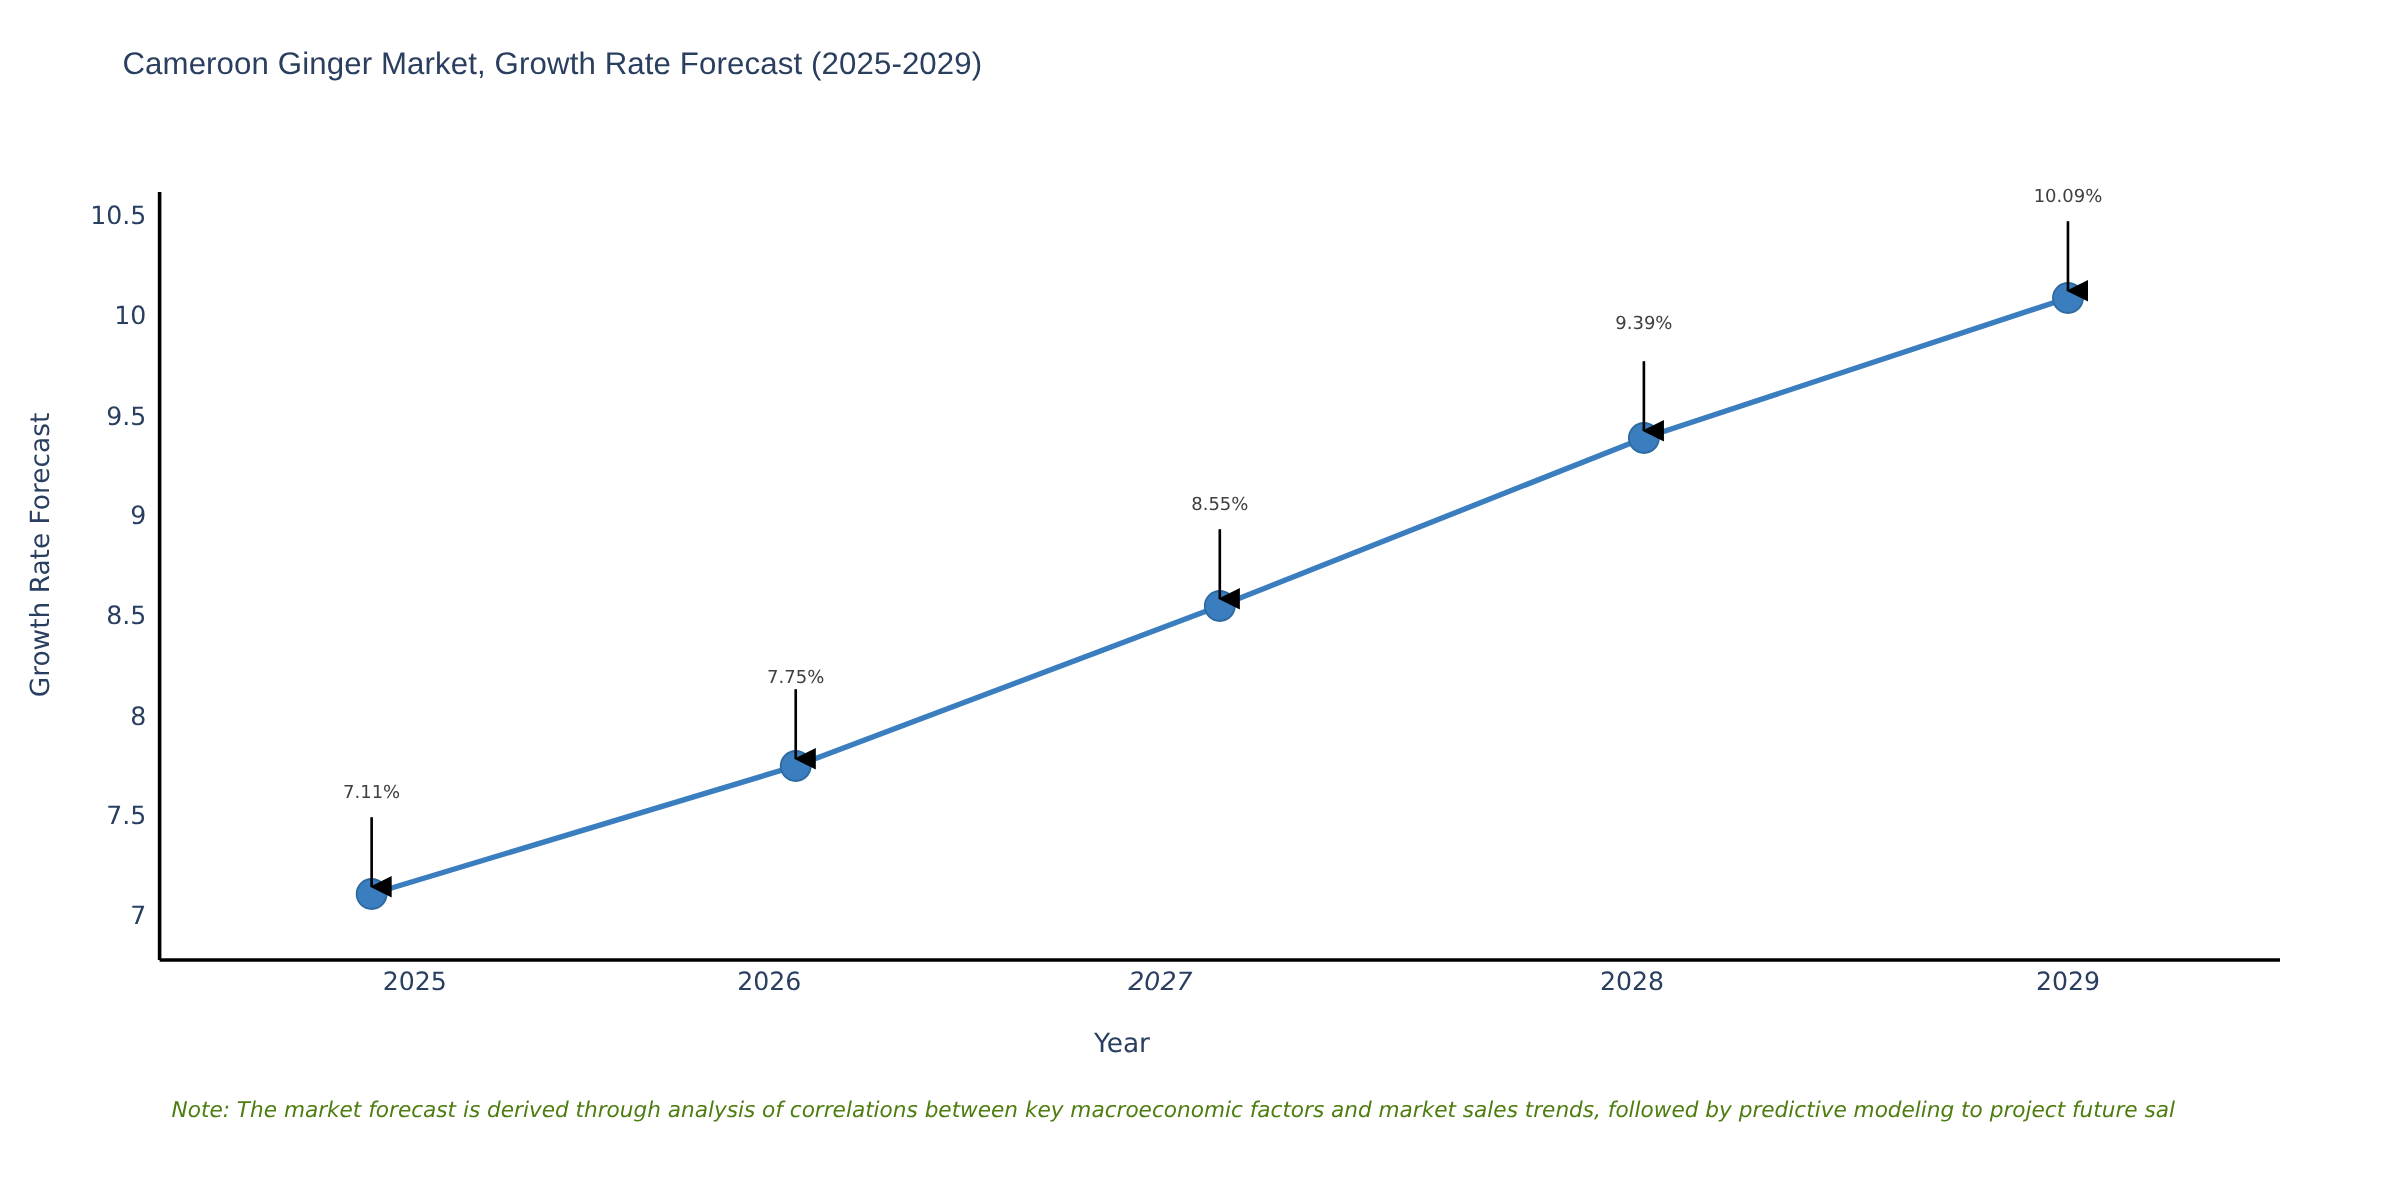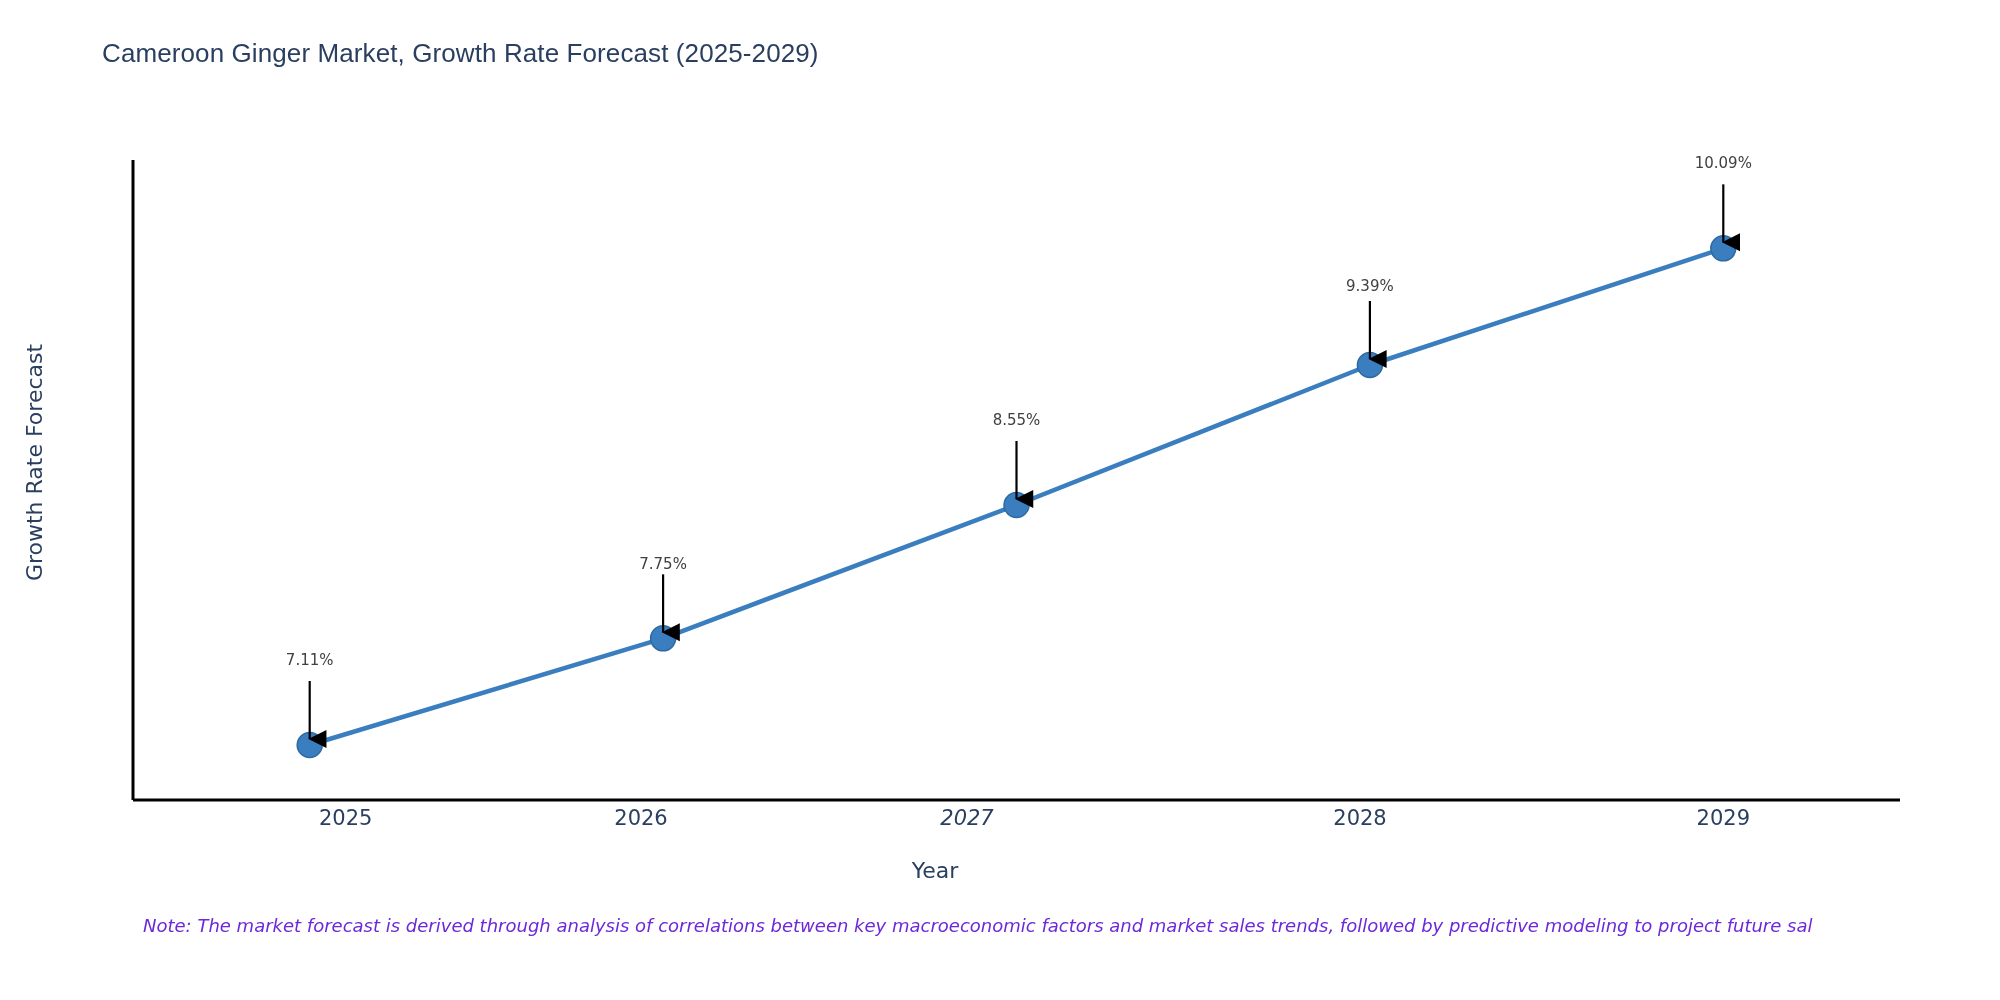--- a/index.html
+++ b/index.html
@@ -84,21 +84,21 @@
     color: #404040;
     transform: translateX(-50%);
     white-space: nowrap;
   }
   .note {
     position: absolute;
     left: 143px;
     top: 915px;
     font-size: 18px;
     font-style: italic;
-    color: #6d28d9;
+    color: #4d7c0f;
     white-space: nowrap;
     font-family: "DejaVu Sans", "Liberation Sans", sans-serif;
   }
   svg.plot-svg {
     position: absolute;
     left: 0; top: 0;
     width: 2000px;
     height: 1000px;
     overflow: visible;
   }
@@ -107,32 +107,42 @@
 <body>
 
 <div id="figure">
 
   <div class="chart-title">Cameroon Ginger Market, Growth Rate Forecast (2025-2029)</div>
 
   <div class="y-axis-title">Growth Rate Forecast</div>
 
   <div class="x-axis-title"><span class="x-axis-title-inner">Year</span></div>
 
+  <div class="ytick-wrap" id="yticks">
+      <div class="ytick" style="top: 180px;">10.5</div>
+      <div class="ytick" style="top: 263.333px;">10</div>
+      <div class="ytick" style="top: 346.667px;">9.5</div>
+      <div class="ytick" style="top: 430px;">9</div>
+      <div class="ytick" style="top: 513.333px;">8.5</div>
+      <div class="ytick" style="top: 596.667px;">8</div>
+      <div class="ytick" style="top: 680px;">7.5</div>
+      <div class="ytick" style="top: 763.333px;">7</div>
+    </div>
   <div id="xticks">
       <div class="xtick" style="left: 309.7px; margin-left: 36px;">2025</div>
       <div class="xtick" style="left: 641px;">2026</div>
       <div class="xtick" style="left: 967px; font-style: italic;">2027</div>
       <div class="xtick" style="left: 1360px;">2028</div>
       <div class="xtick" style="left: 1723.3px;">2029</div>
     </div>
   <div id="plabels">
       <div class="point-label" style="left: 309.7px; top: 651px;">7.11%</div>
       <div class="point-label" style="left: 663.1px; top: 544.333px; margin-top: 11px;">7.75%</div>
       <div class="point-label" style="left: 1016.5px; top: 411px;">8.55%</div>
-      <div class="point-label" style="left: 1369.9px; top: 277px;">9.39%</div>
+      <div class="point-label" style="left: 1369.9px; top: 260px;">9.39%</div>
       <div class="point-label" style="left: 1723.3px; top: 154.333px;">10.09%</div>
     </div>
 
   <svg class="plot-svg" id="plotsvg" viewBox="0 0 2000 1000" preserveAspectRatio="none">
     <defs>
       <marker id="arrowhead" markerWidth="9" markerHeight="9" refX="4.5" refY="8.2" orient="auto" markerUnits="strokeWidth">
         <polygon points="0.4,0.6 8.6,0.6 4.5,8.8" fill="#000000"></polygon>
       </marker>
     </defs>
     <g id="axes-group">

